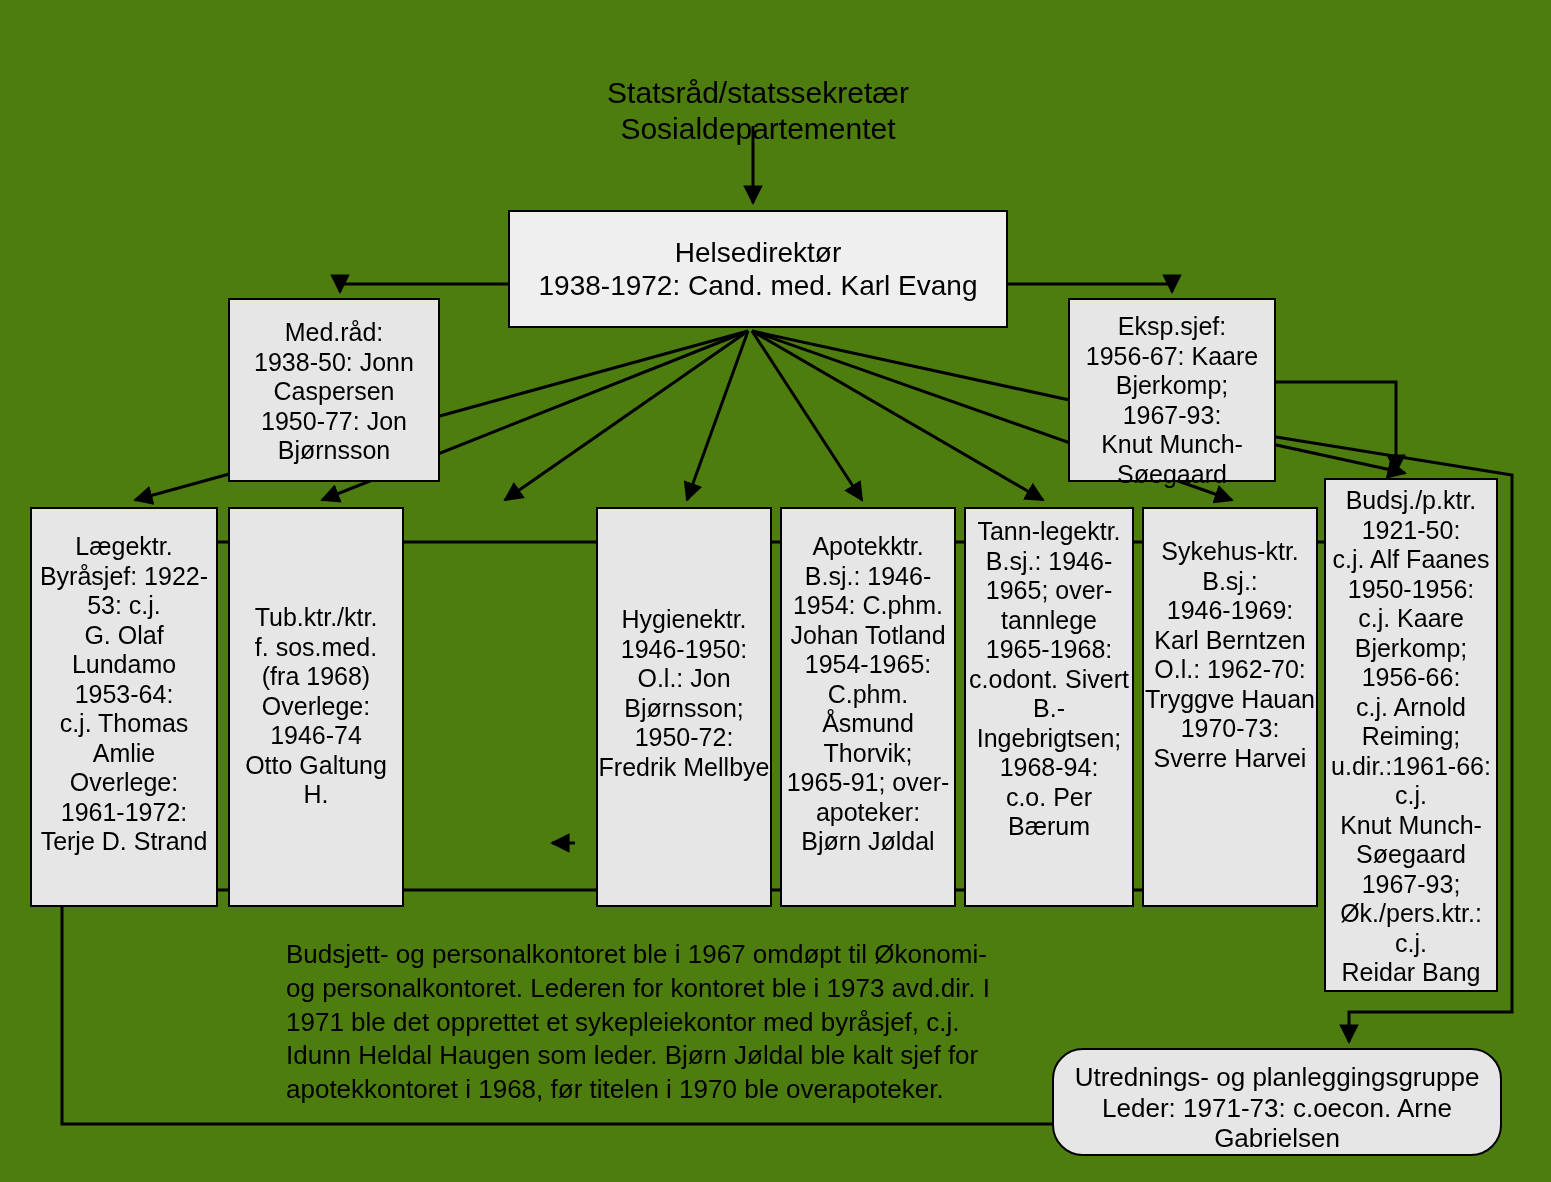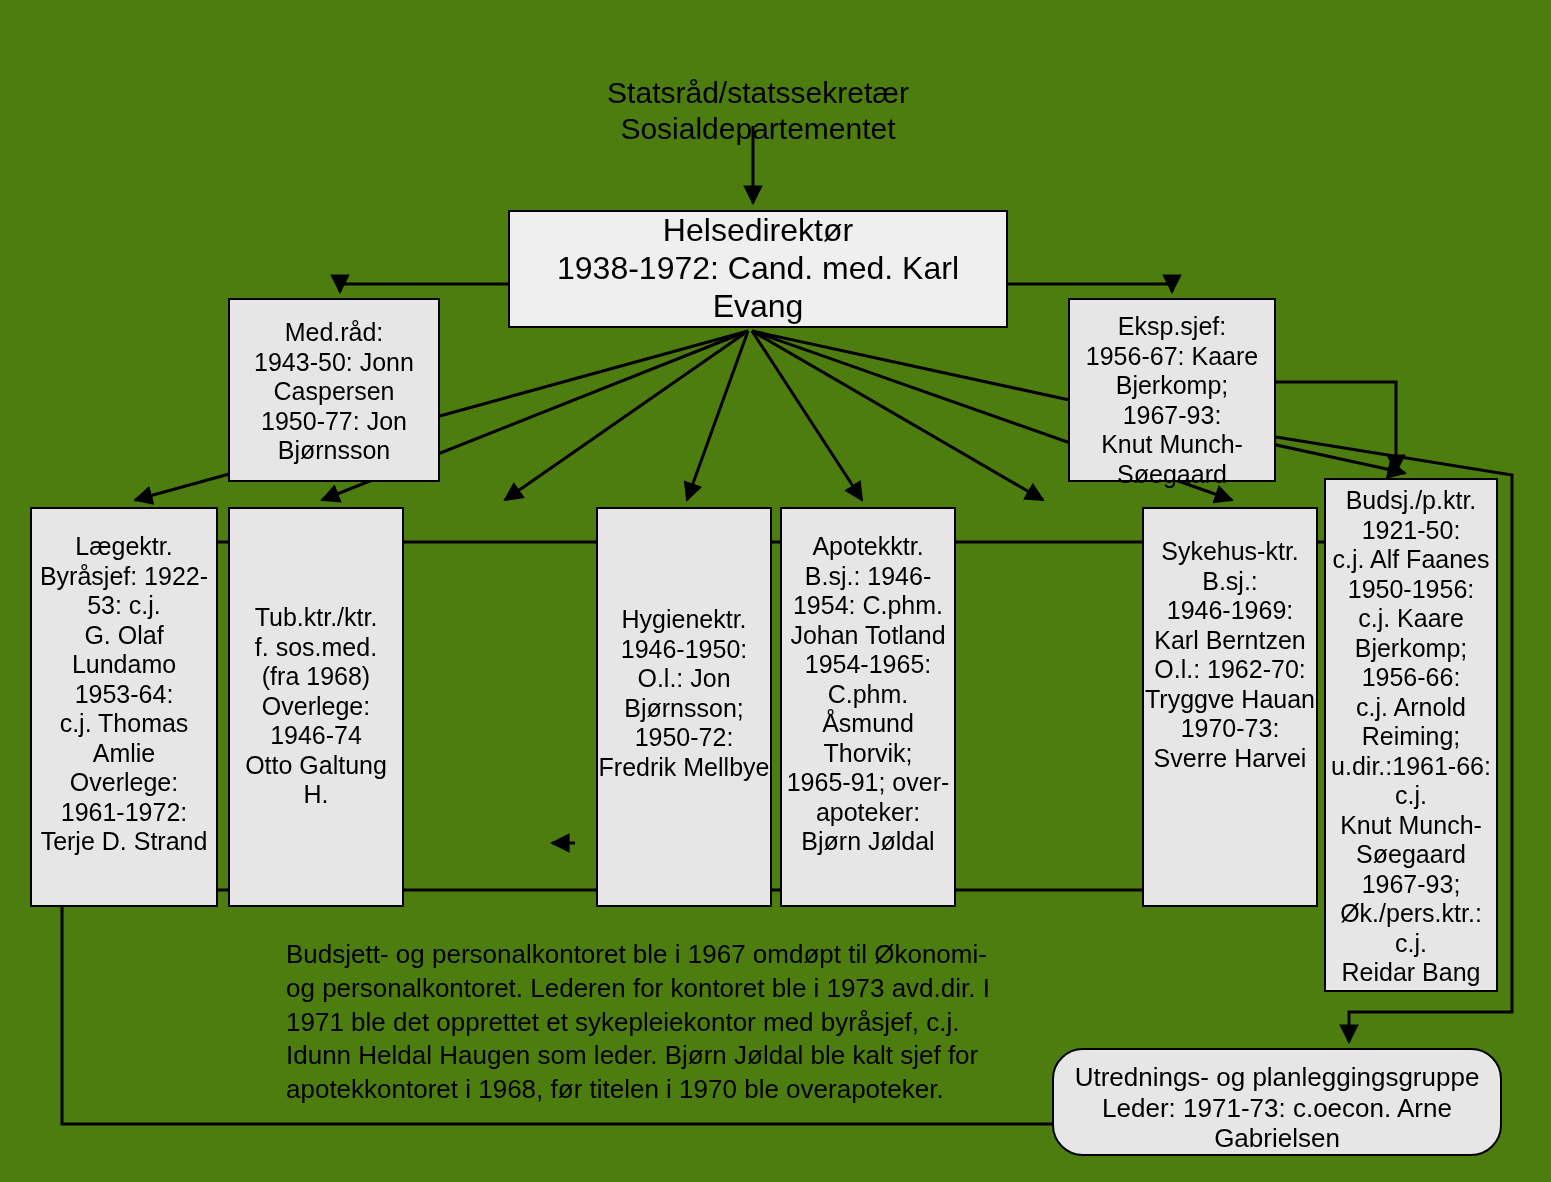--- a/index.html
+++ b/index.html
@@ -8,21 +8,21 @@
   svg.edges{position:absolute;left:0;top:0;width:1551px;height:1182px;pointer-events:none;}
   .node{position:absolute;box-sizing:border-box;border:2px solid #000;background:#e6e6e6;
         display:flex;align-items:flex-start;justify-content:center;text-align:center;
         line-height:1.18;font-size:25px;}
   .node .txt{white-space:pre-line;width:100%;}
   .node.center{background:#efefef;align-items:center;}
   .plaintext{position:absolute;text-align:center;font-size:30px;line-height:1.22;white-space:pre-line;}
   .note{position:absolute;font-size:26px;line-height:1.30;white-space:pre-line;text-align:left;}
   
   #n-root{left:578px;top:38px;width:360px;}
-  #n-helsedir{left:508px;top:210px;width:500px;height:118px;font-size:32px;}
+  #n-helsedir{left:508px;top:210px;width:500px;height:118px;font-size:28px;}
   #n-medrad{left:228px;top:298px;width:212px;height:184px;padding-top:18px;}
   #n-ekspsjef{left:1068px;top:298px;width:208px;height:184px;padding-top:12px;}
   #n-laege{left:30px;top:507px;width:188px;height:400px;padding-top:23px;}
   #n-tub{left:228px;top:507px;width:176px;height:400px;padding-top:94px;}
   #n-psyk{left:412px;top:507px;width:176px;height:400px;padding-top:68px;}
   #n-hyg{left:596px;top:507px;width:176px;height:400px;padding-top:96px;}
   #n-apotek{left:780px;top:507px;width:176px;height:400px;padding-top:23px;}
   #n-tann{left:964px;top:507px;width:170px;height:400px;padding-top:8px;}
   #n-sykehus{left:1142px;top:507px;width:176px;height:400px;padding-top:28px;}
   #n-budsj{left:1324px;top:478px;width:174px;height:514px;padding-top:6px;}
@@ -73,21 +73,21 @@
 Sosialdepartementet</span>
   </div>
 
   <div class="node center" id="n-helsedir">
     <span class="txt">Helsedirektør
 1938-1972: Cand. med. Karl Evang</span>
   </div>
 
   <div class="node" id="n-medrad">
     <span class="txt">Med.råd:
-1943-50: Jonn Caspersen
+1938-50: Jonn Caspersen
 1950-77: Jon Bjørnsson</span>
   </div>
 
   <div class="node" id="n-ekspsjef">
     <span class="txt">Eksp.sjef:
 1956-67: Kaare Bjerkomp;
 1967-93:
 Knut Munch-Søegaard</span>
   </div>
 
@@ -123,20 +123,28 @@
   <div class="node" id="n-apotek">
     <span class="txt">Apotekktr.
 B.sj.: 1946-1954: C.phm.
 Johan Totland
 1954-1965:
 C.phm. Åsmund Thorvik;
 1965-91; over-apoteker:
 Bjørn Jøldal</span>
   </div>
 
+  <div class="node" id="n-tann">
+    <span class="txt">Tann-legektr.
+B.sj.: 1946-1965; over-tannlege
+1965-1968:
+c.odont. Sivert B.-Ingebrigtsen;
+1968-94:
+c.o. Per Bærum</span>
+  </div>
 
   <div class="node" id="n-sykehus">
     <span class="txt">Sykehus-ktr. B.sj.:
 1946-1969:
 Karl Berntzen
 O.l.: 1962-70:
 Tryggve Hauan
 1970-73:
 Sverre Harvei</span>
   </div>

